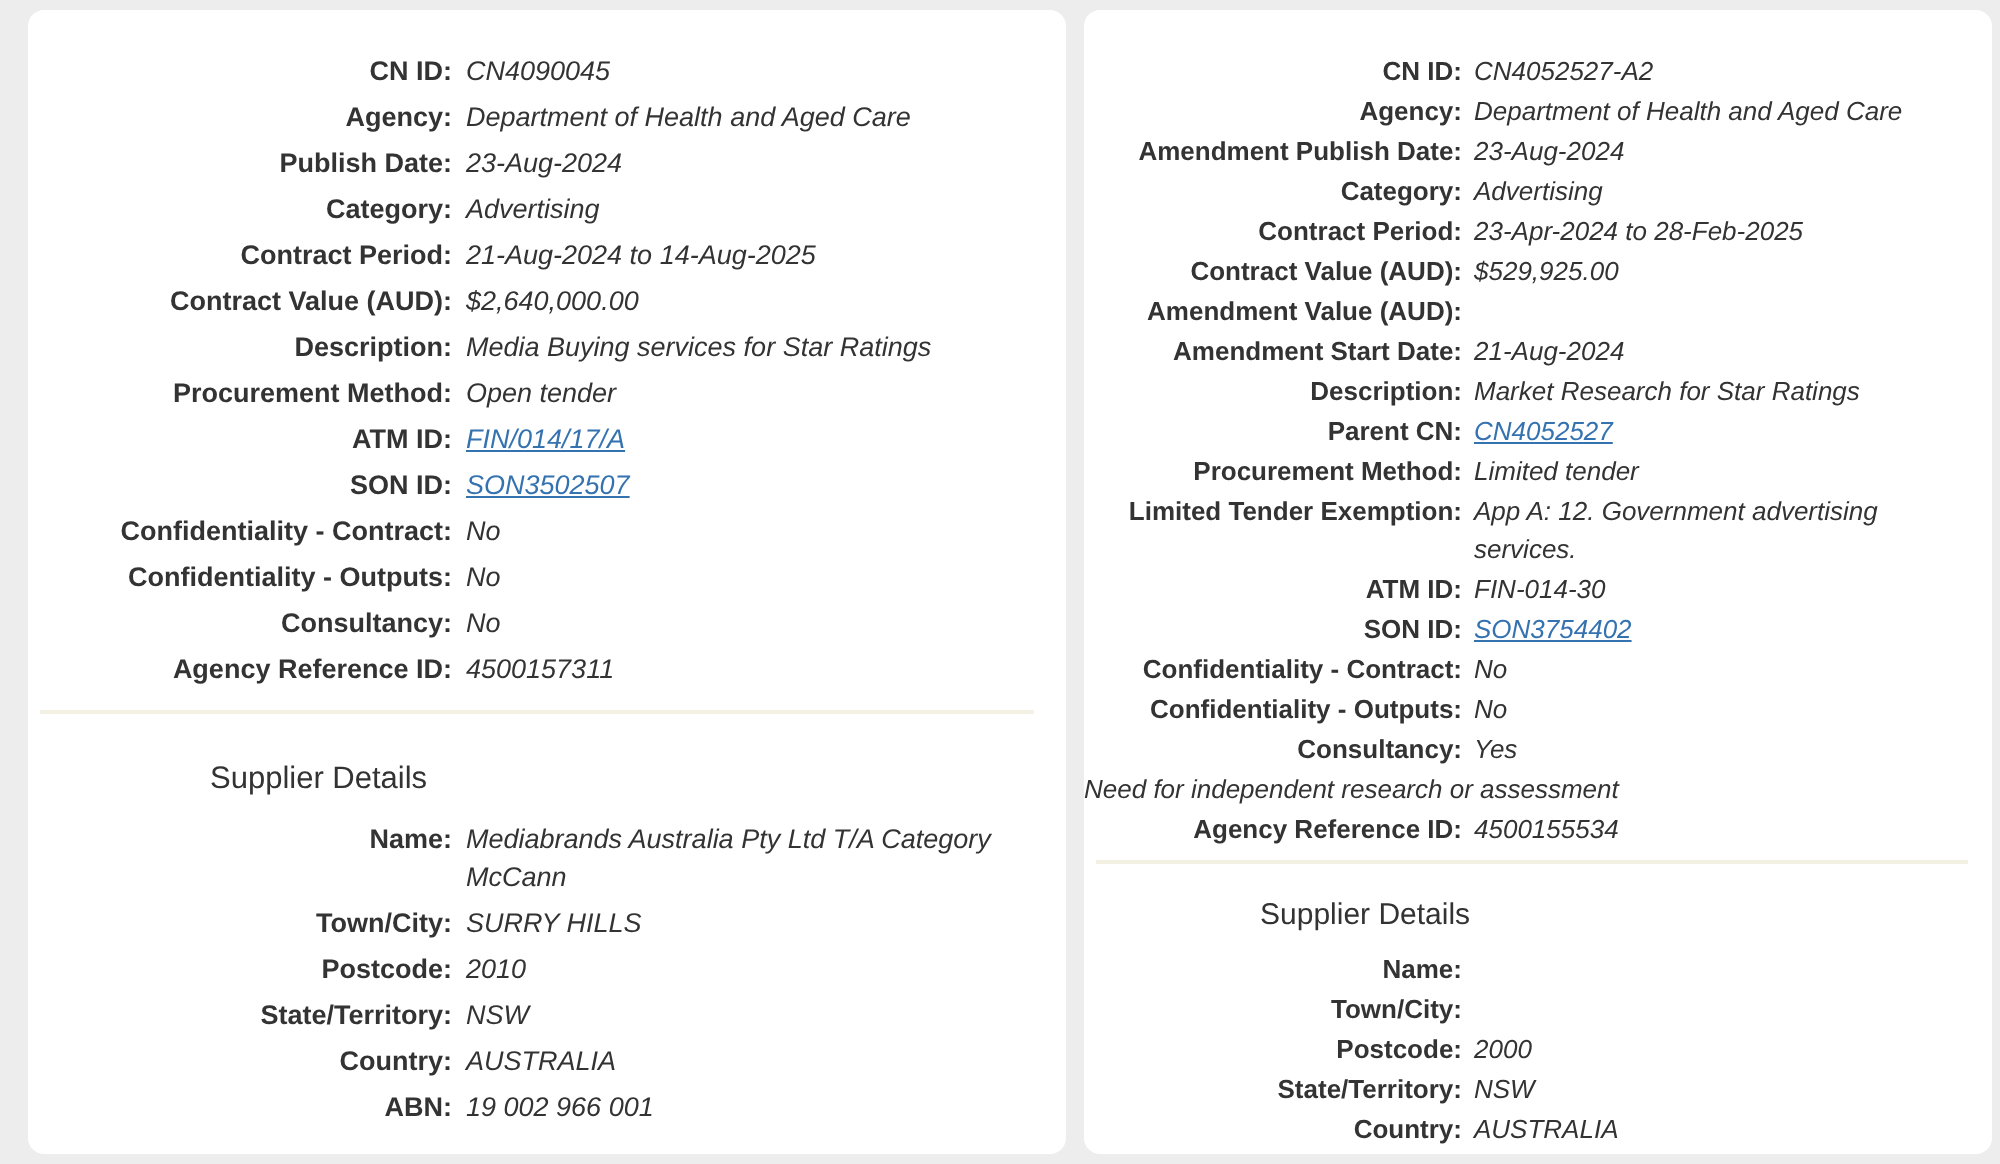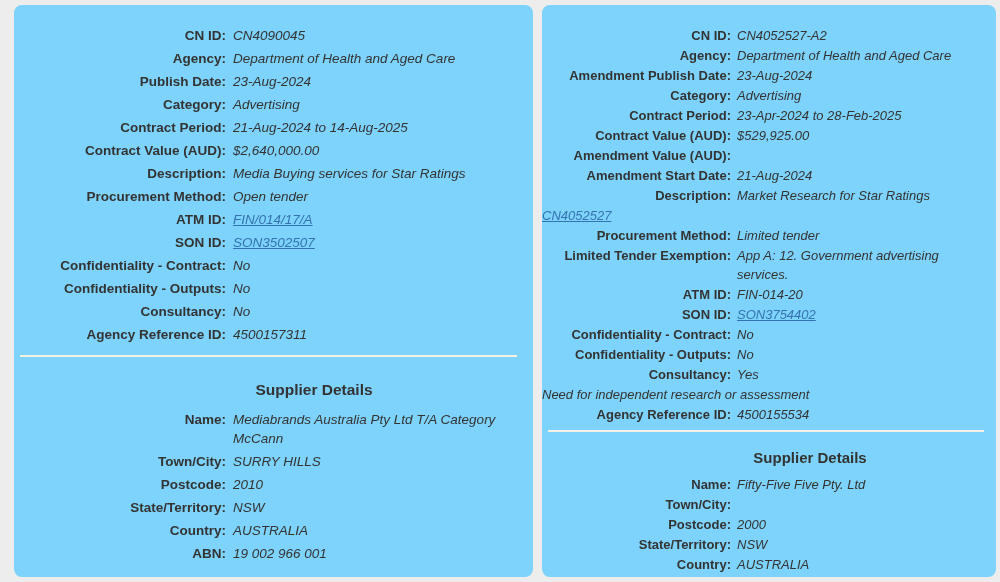--- a/index.html
+++ b/index.html
@@ -10,21 +10,21 @@
   }
   .page {
     width: 1000px;
     height: 582px;
     box-sizing: border-box;
     display: flex;
     gap: 9px;
     padding: 5px 4px 5px 14px;
   }
   .card {
-    background: #7dd3fc;
+    background: #ffffff;
     border-radius: 8px;
     box-sizing: border-box;
     height: 572px;
     overflow: hidden;
   }
   .card-left  { width: 519px; padding: 21px 10px 12px 0; font-size: 13.5px; }
   .card-right { width: 454px; padding: 21px 6px 10px 0;  font-size: 13px; }
 
   .row { display: flex; align-items: flex-start; }
   .card-left  .row { line-height: 19px; margin-bottom: 4px; }
@@ -38,26 +38,25 @@
   a.field-link { color: #3572b0; text-decoration: underline; }
 
   hr.divider {
     border: none;
     border-top: 2px solid #f3f1e4;
     margin: 11px 6px 0 6px;
   }
   .card-right hr.divider { margin-top: 6px; }
 
   h2.supplier-heading {
-    font-weight: 700;
+    font-weight: 400;
     color: #333333;
     font-size: 15.5px;
     line-height: 20px;
     margin: 23px 0 10px 91px;
-    text-align: center;
   }
   .card-right h2.supplier-heading {
     font-size: 15px;
     margin: 16px 0 7px 88px;
   }
 </style>
 </head>
 <body>
 
 <div class="page">
@@ -182,33 +181,34 @@
         </div>
         <div class="row">
           <div class="lbl">Amendment Start Date:</div>
           <div class="val">21-Aug-2024</div>
         </div>
         <div class="row">
           <div class="lbl">Description:</div>
           <div class="val">Market Research for Star Ratings</div>
         </div>
         <div class="row">
+          <div class="lbl">Parent CN:</div>
           <div class="val"><a href="#" class="field-link">CN4052527</a></div>
         </div>
         <div class="row">
           <div class="lbl">Procurement Method:</div>
           <div class="val">Limited tender</div>
         </div>
         <div class="row">
           <div class="lbl">Limited Tender Exemption:</div>
           <div class="val">App A: 12. Government advertising services.</div>
         </div>
         <div class="row">
           <div class="lbl">ATM ID:</div>
-          <div class="val">FIN-014-20</div>
+          <div class="val">FIN-014-30</div>
         </div>
         <div class="row">
           <div class="lbl">SON ID:</div>
           <div class="val"><a href="#" class="field-link">SON3754402</a></div>
         </div>
         <div class="row">
           <div class="lbl">Confidentiality - Contract:</div>
           <div class="val">No</div>
         </div>
         <div class="row">
@@ -225,21 +225,20 @@
         <div class="row">
           <div class="lbl">Agency Reference ID:</div>
           <div class="val">4500155534</div>
         </div>
       </div>
     <hr class="divider">
     <h2 class="supplier-heading">Supplier Details</h2>
     <div class="rows">
         <div class="row">
           <div class="lbl">Name:</div>
-          <div class="val">Fifty-Five Five Pty. Ltd</div>
         </div>
         <div class="row">
           <div class="lbl">Town/City:</div>
         </div>
         <div class="row">
           <div class="lbl">Postcode:</div>
           <div class="val">2000</div>
         </div>
         <div class="row">
           <div class="lbl">State/Territory:</div>

